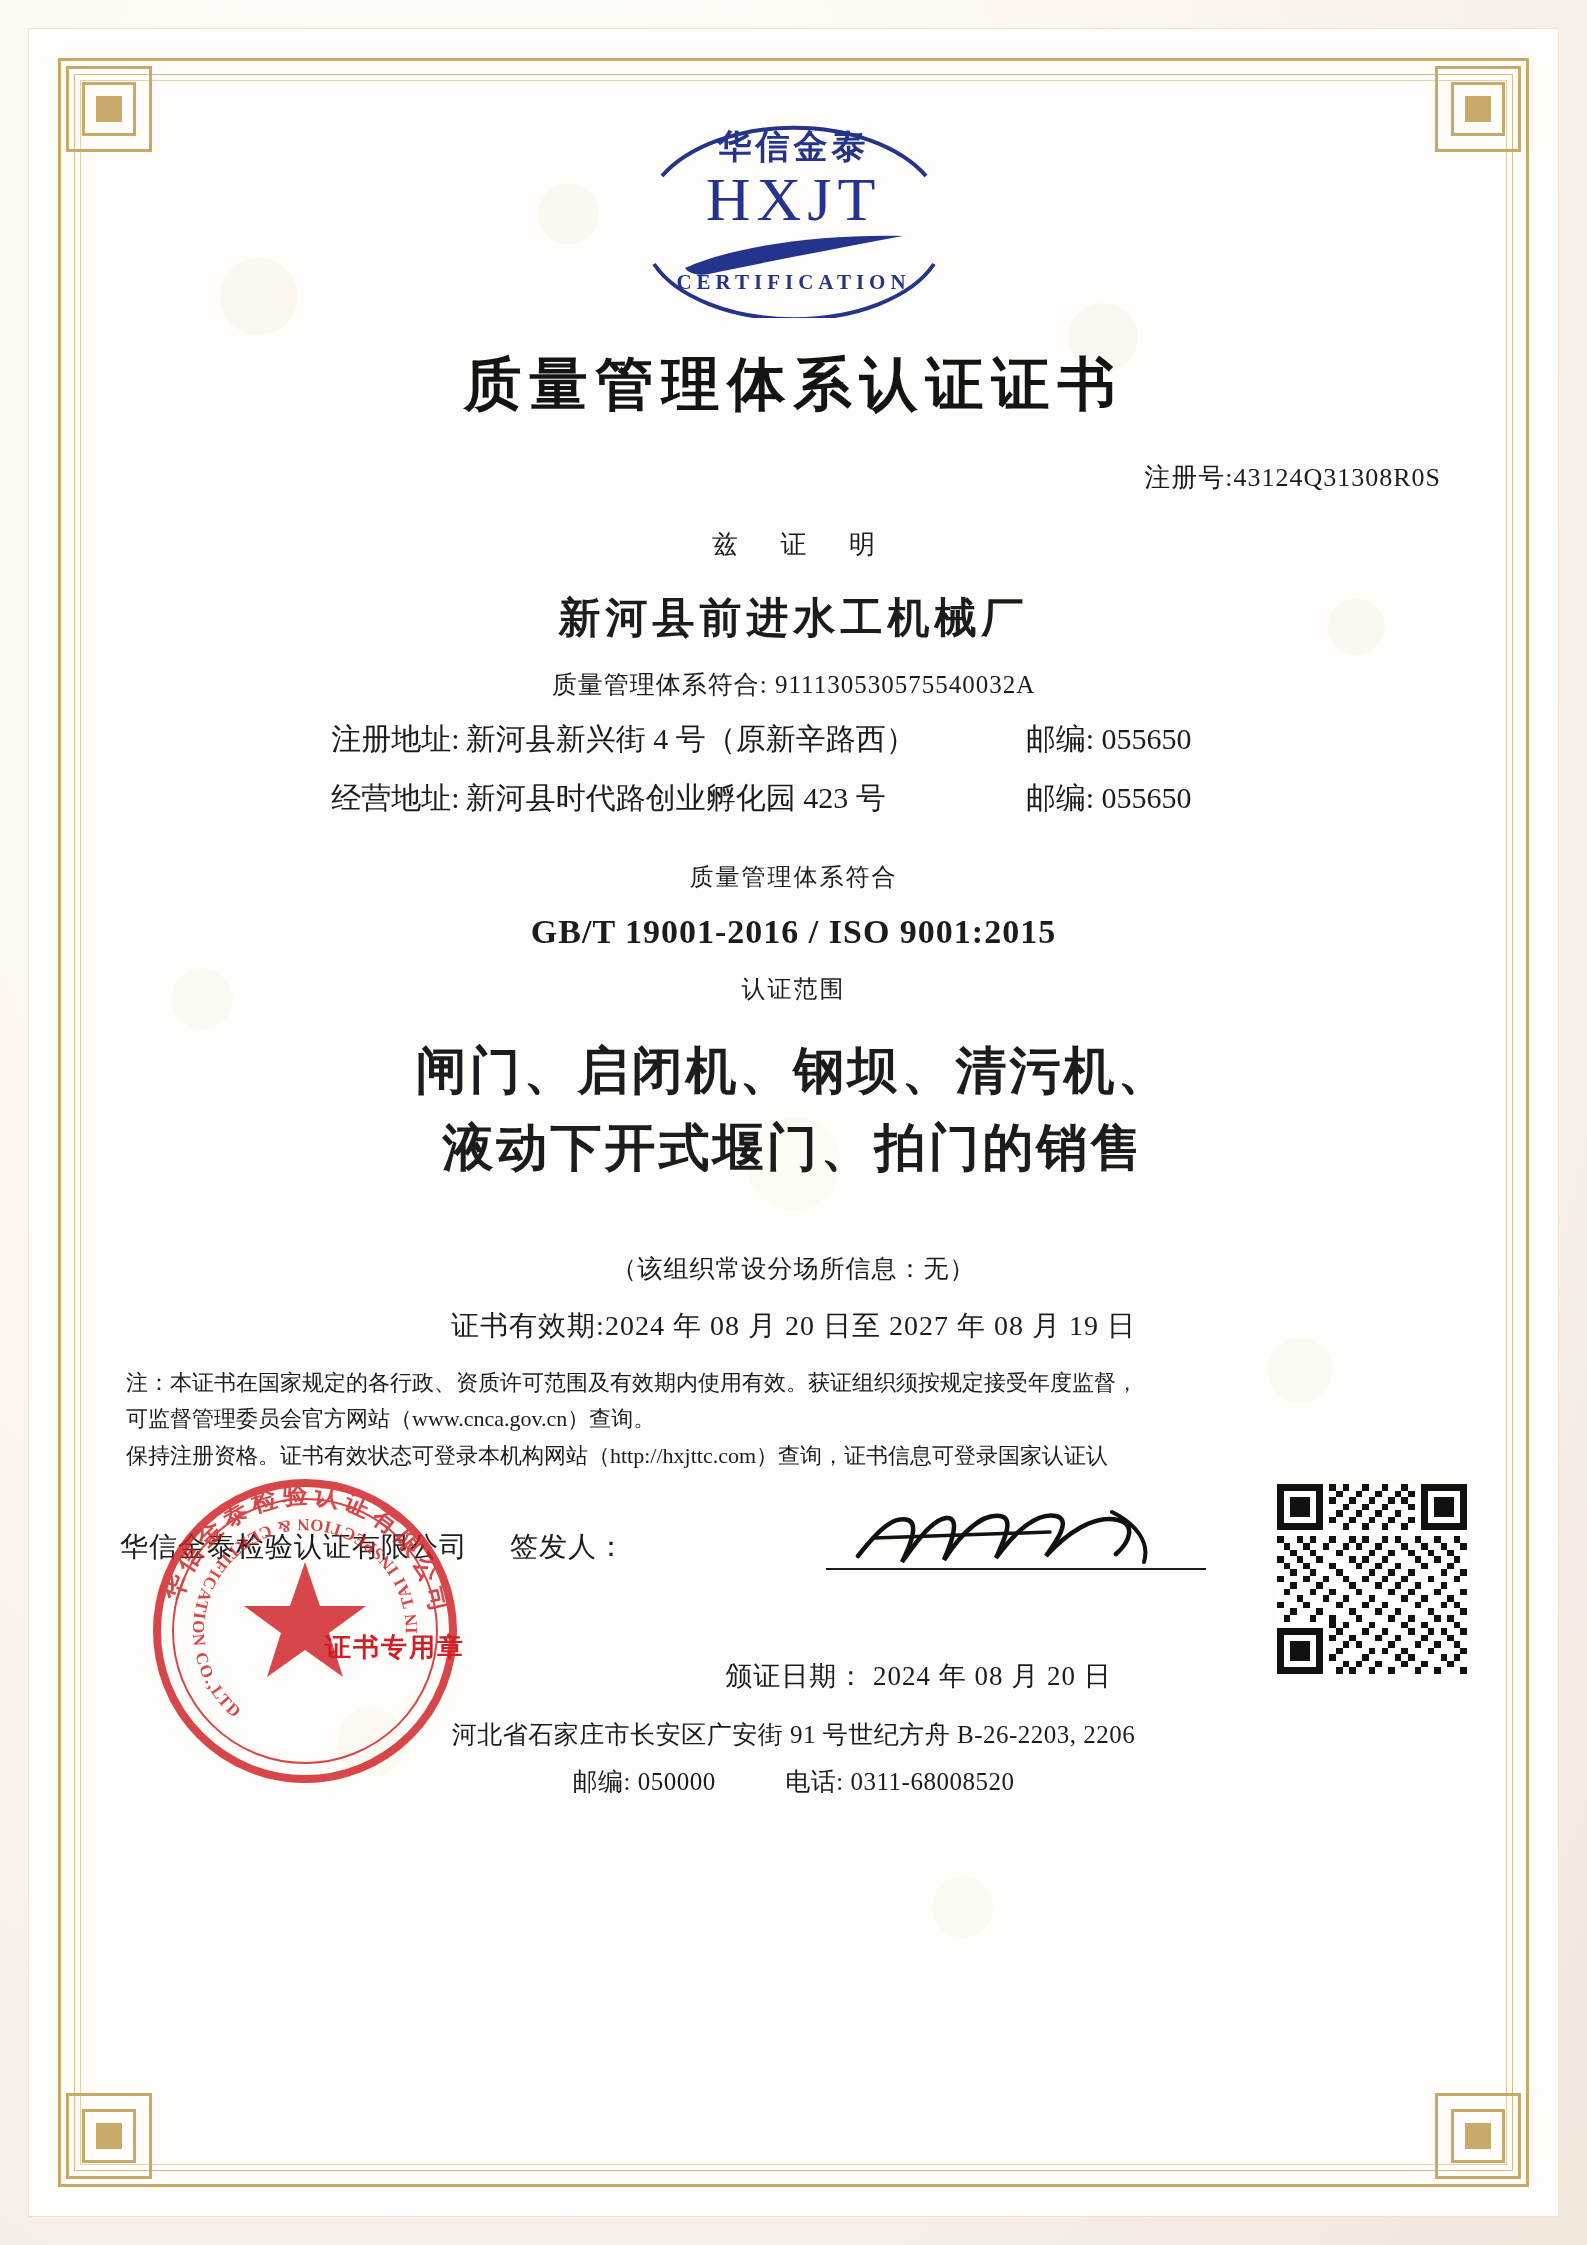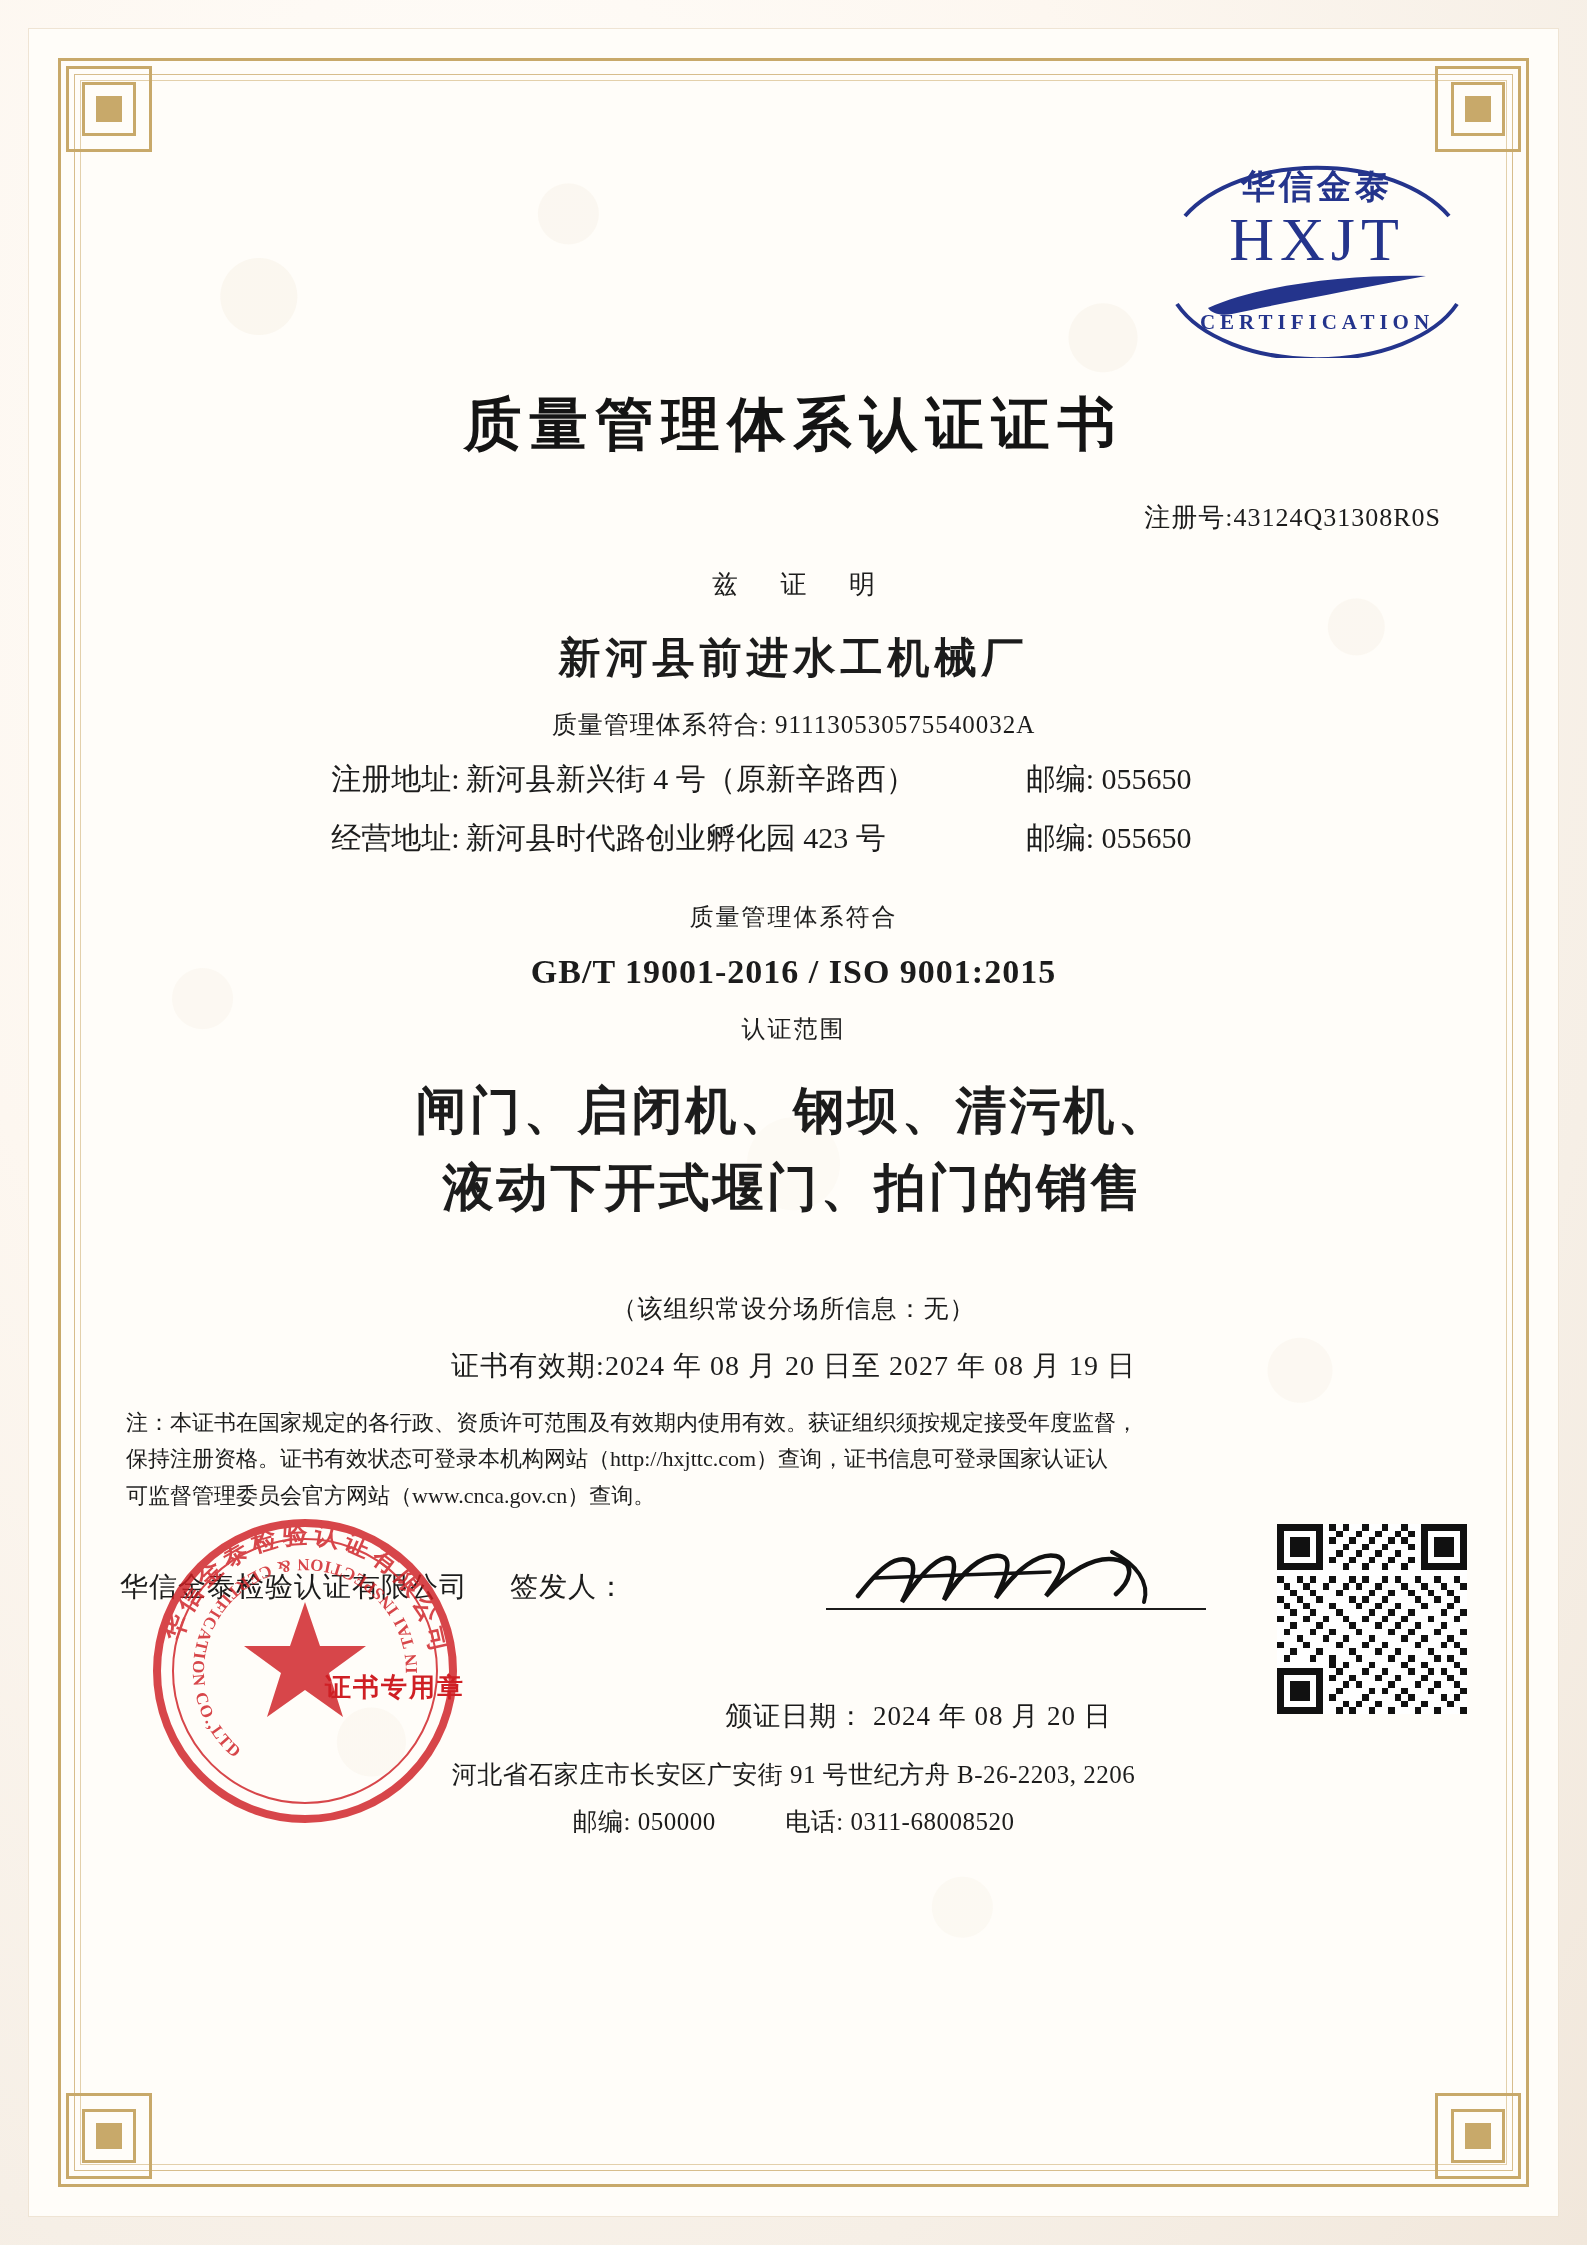--- a/index.html
+++ b/index.html
@@ -88,23 +88,22 @@
 
   .content {
     position: absolute;
     left: 120px; right: 120px; top: 120px; bottom: 120px;
     text-align: center;
     color: #1c1c1c;
   }
 
   
   .logo-wrap {
-    margin-top: 40px;
     display: flex;
-    justify-content: flex-end;
+    justify-content: center;
   }
   .logo {
     position: relative;
     width: 300px;
     height: 196px;
   }
   .logo-cn {
     position: absolute;
     top: 4px; left: 0; right: 0;
     font-family: "Liberation Serif", serif;
@@ -402,22 +401,22 @@
     <div class="scope">
       <div>闸门、启闭机、钢坝、清污机、</div>
       <div>液动下开式堰门、拍门的销售</div>
     </div>
 
     <div class="branch-note">（该组织常设分场所信息：无）</div>
     <div class="validity">证书有效期:2024 年 08 月 20 日至 2027 年 08 月 19 日</div>
 
     <div class="note">
       <div>注：本证书在国家规定的各行政、资质许可范围及有效期内使用有效。获证组织须按规定接受年度监督，</div>
+      <div>可监督管理委员会官方网站（www.cnca.gov.cn）查询。</div>
       <div>保持注册资格。证书有效状态可登录本机构网站（http://hxjttc.com）查询，证书信息可登录国家认证认</div>
-      <div>可监督管理委员会官方网站（www.cnca.gov.cn）查询。</div>
     </div>
 
     <div class="sig-block">
 
       <div class="issuer-line">
         <span>华信金泰检验认证有限公司</span>
         <span class="signer-label">签发人：</span>
       </div>
 
       <div class="sig-line"></div>

